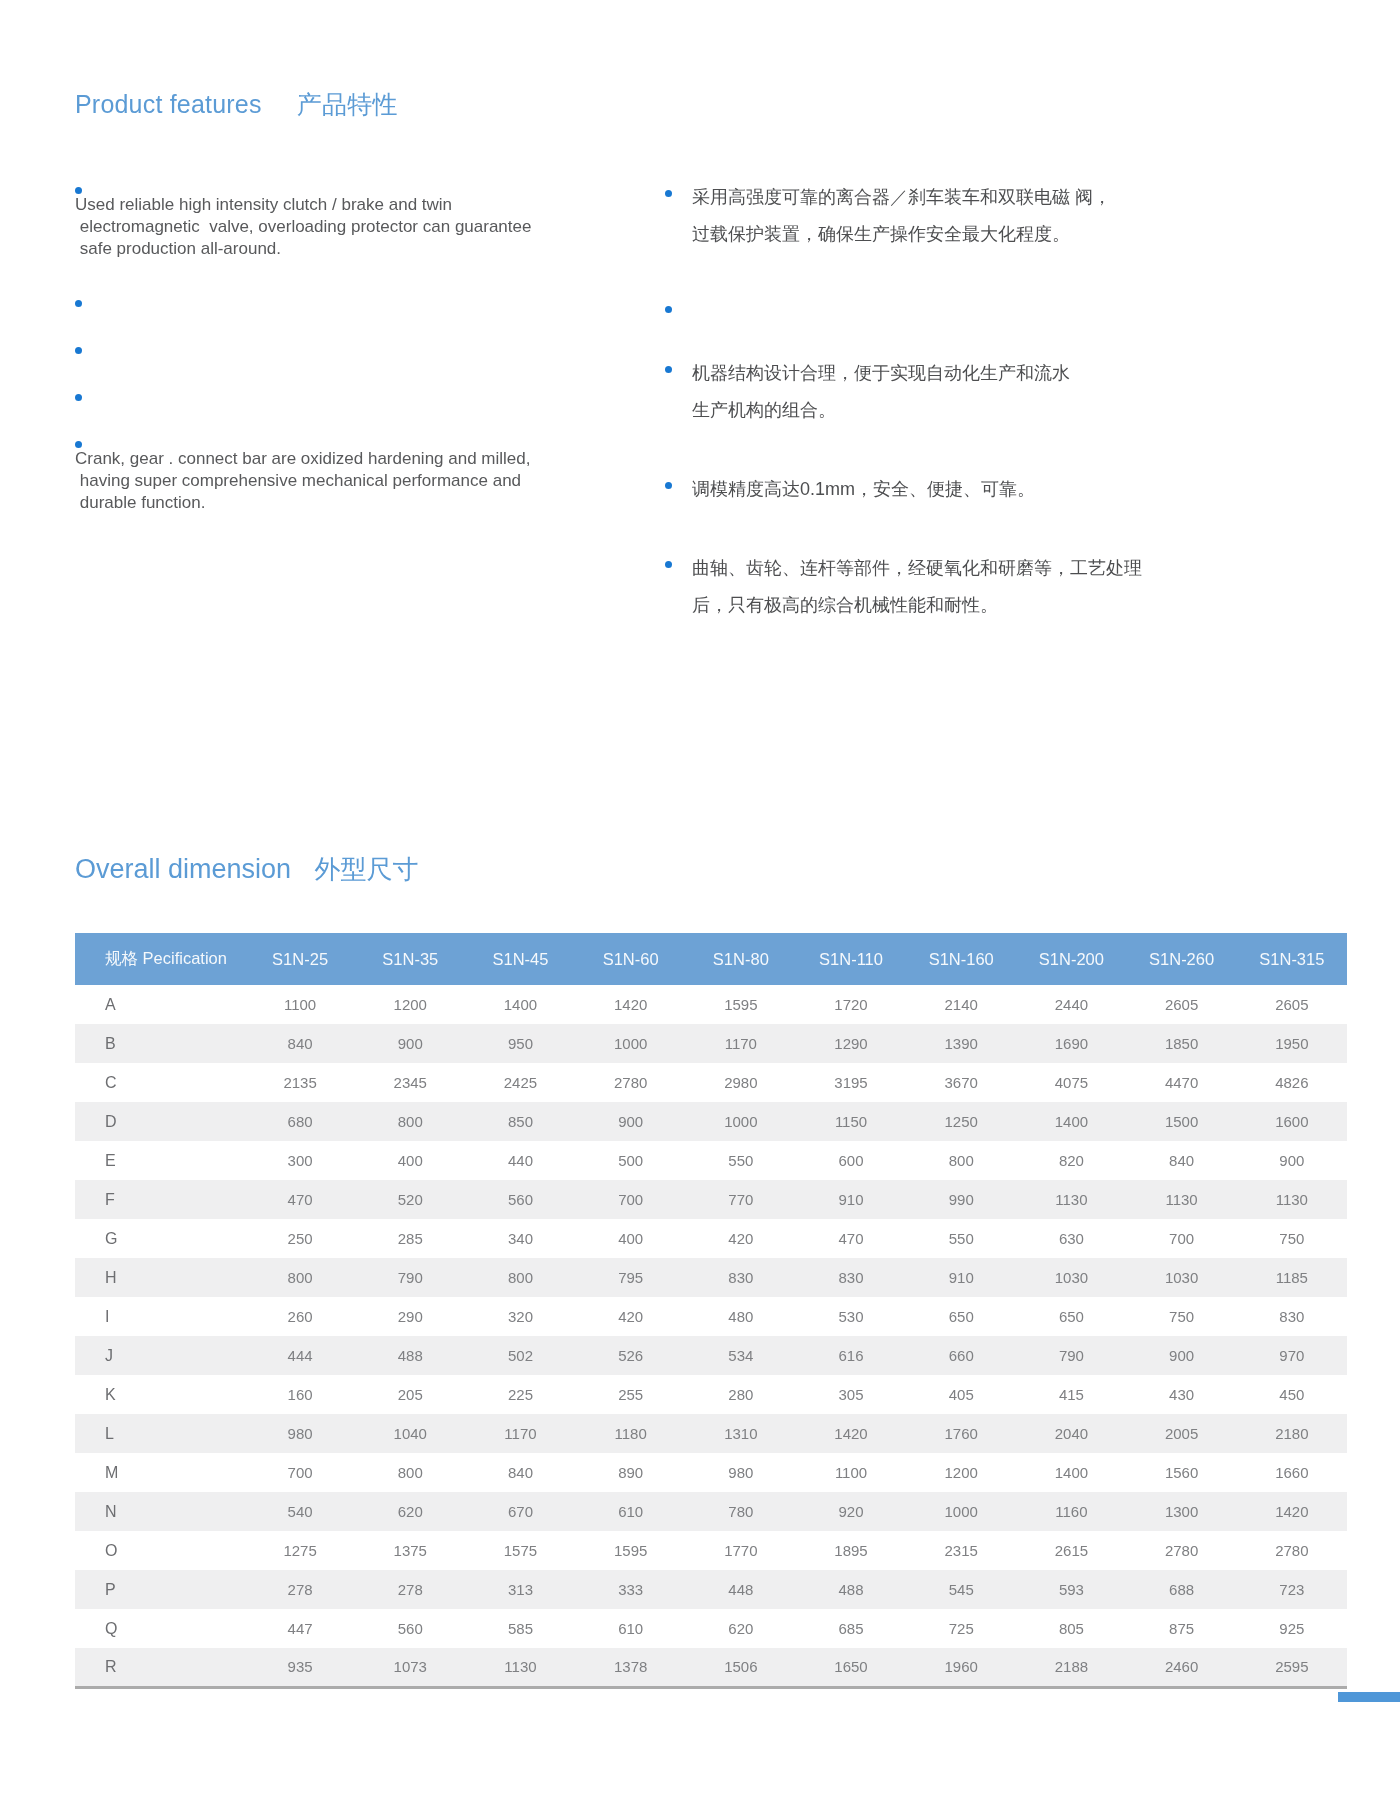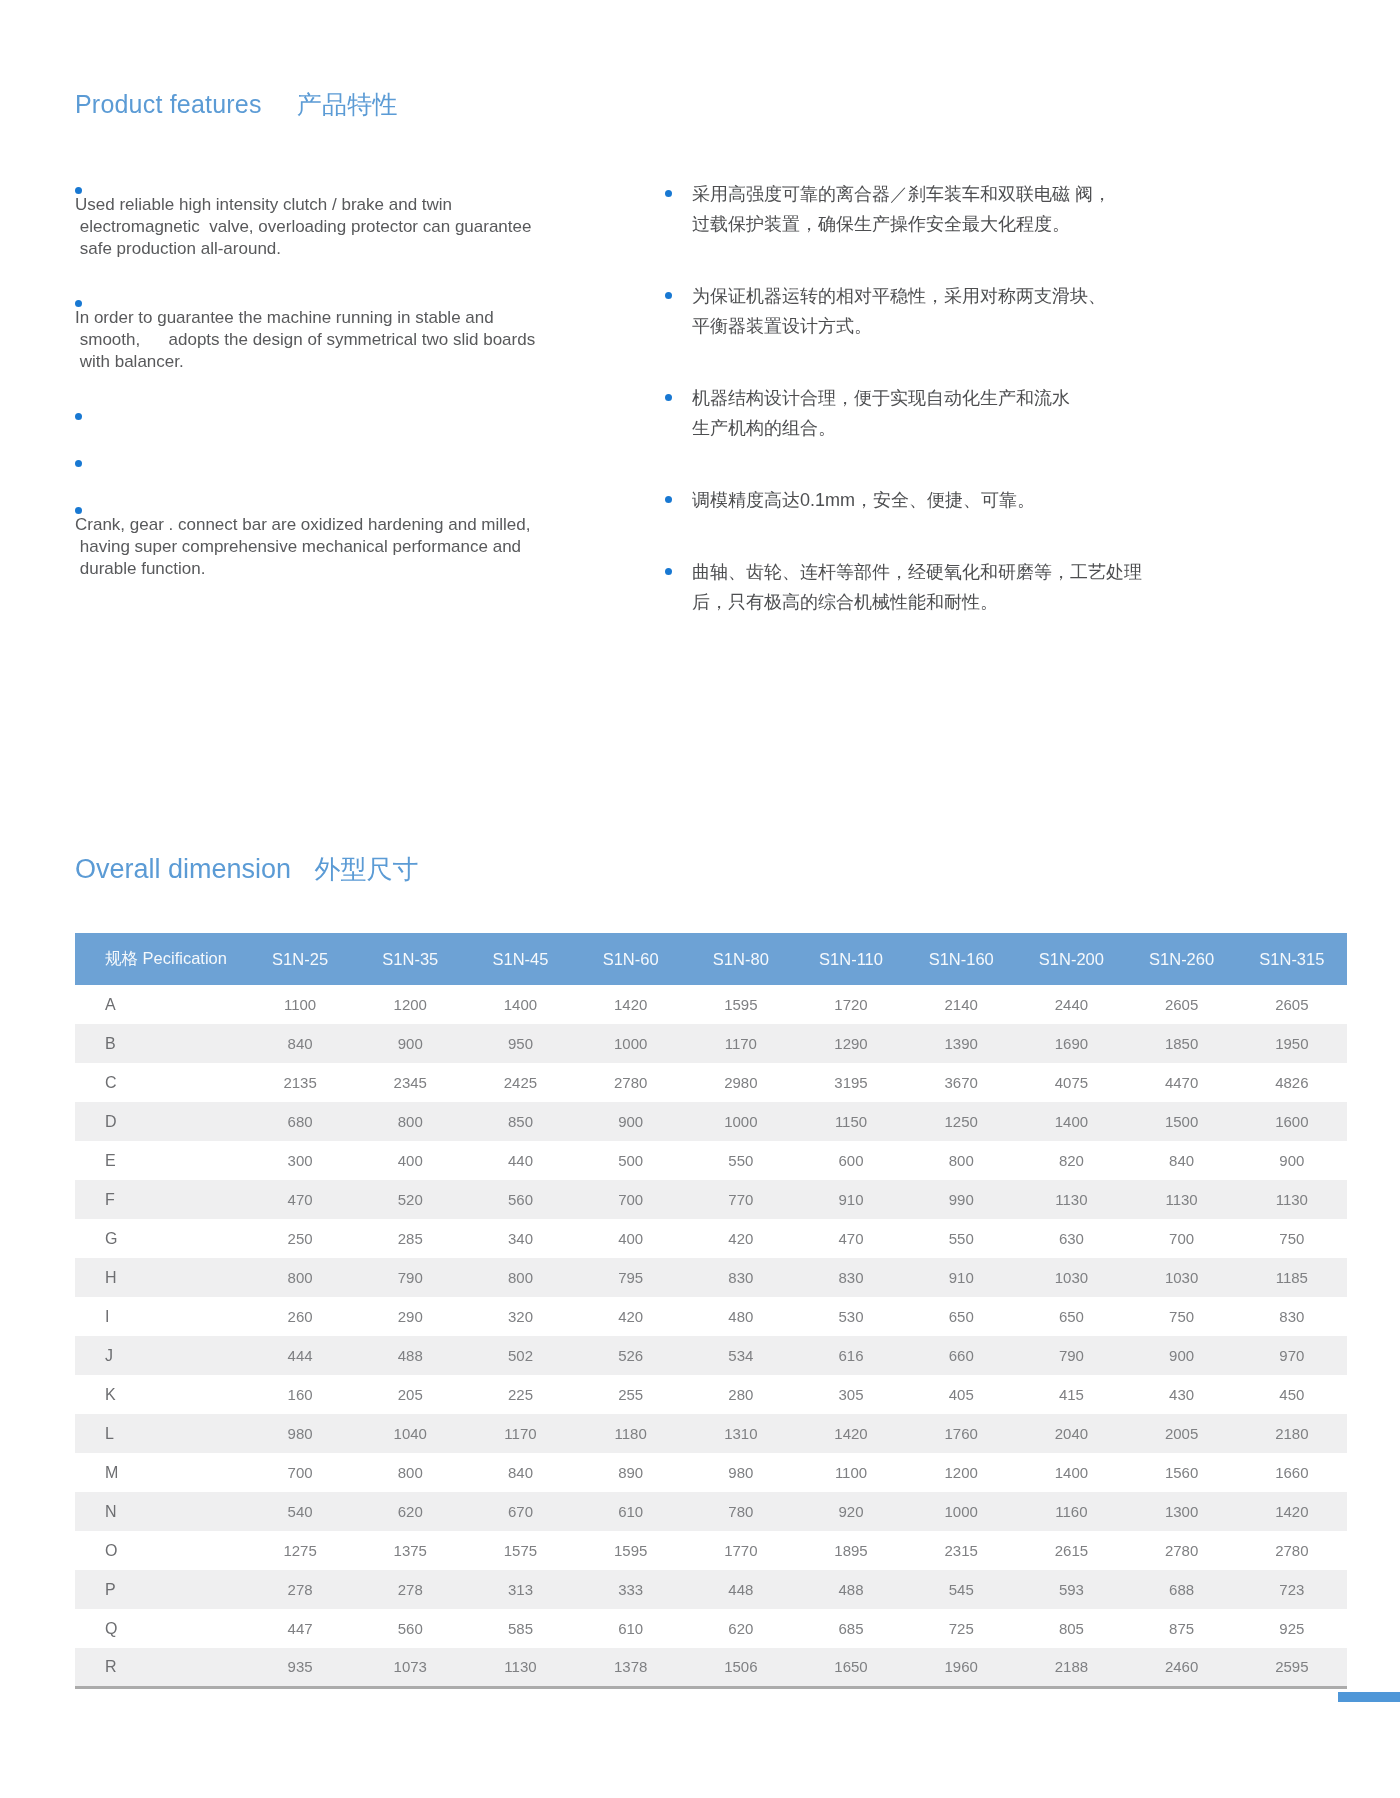--- a/index.html
+++ b/index.html
@@ -59,21 +59,21 @@
     white-space:pre-wrap;
     color:#58595b;
   }
   .col-en .bullet-text{
     font-size:17px;
     line-height:22px;
     max-width:500px;
   }
   .col-zh .bullet-text{
     font-size:18px;
-    line-height:30px;
+    line-height:37px;
     color:#4d4e50;
     max-width:470px;
   }
   
   .section-dim{
     position:absolute;
     top:852px; left:75px; right:53px;
   }
   .sec-title-big{
     font-size:27px;
@@ -138,23 +138,20 @@
     <div class="feature-cols">
       <ul class="bullets col-en" id="bullets-en">
           <li class="bullet-item">
             <span class="dot"></span>
             <span class="bullet-text">Used reliable high intensity clutch / brake and twin
  electromagnetic  valve, overloading protector can guarantee
  safe production all-around.</span>
           </li>
           <li class="bullet-item">
             <span class="dot"></span>
-            <span class="bullet-text">In order to guarantee the machine running in stable and
- smooth,      adopts the design of symmetrical two slid boards
- with balancer.</span>
           </li>
           <li class="bullet-item">
             <span class="dot"></span>
           </li>
           <li class="bullet-item">
             <span class="dot"></span>
           </li>
           <li class="bullet-item">
             <span class="dot"></span>
             <span class="bullet-text">Crank, gear . connect bar are oxidized hardening and milled,
@@ -163,22 +160,20 @@
           </li>
         </ul>
       <ul class="bullets col-zh" id="bullets-zh">
           <li class="bullet-item">
             <span class="dot"></span>
             <span class="bullet-text">采用高强度可靠的离合器／刹车装车和双联电磁 阀，
 过载保护装置，确保生产操作安全最大化程度。</span>
           </li>
           <li class="bullet-item">
             <span class="dot"></span>
-            <span class="bullet-text">为保证机器运转的相对平稳性，采用对称两支滑块、
-平衡器装置设计方式。</span>
           </li>
           <li class="bullet-item">
             <span class="dot"></span>
             <span class="bullet-text">机器结构设计合理，便于实现自动化生产和流水
 生产机构的组合。</span>
           </li>
           <li class="bullet-item">
             <span class="dot"></span>
             <span class="bullet-text">调模精度高达0.1mm，安全、便捷、可靠。</span>
           </li>

